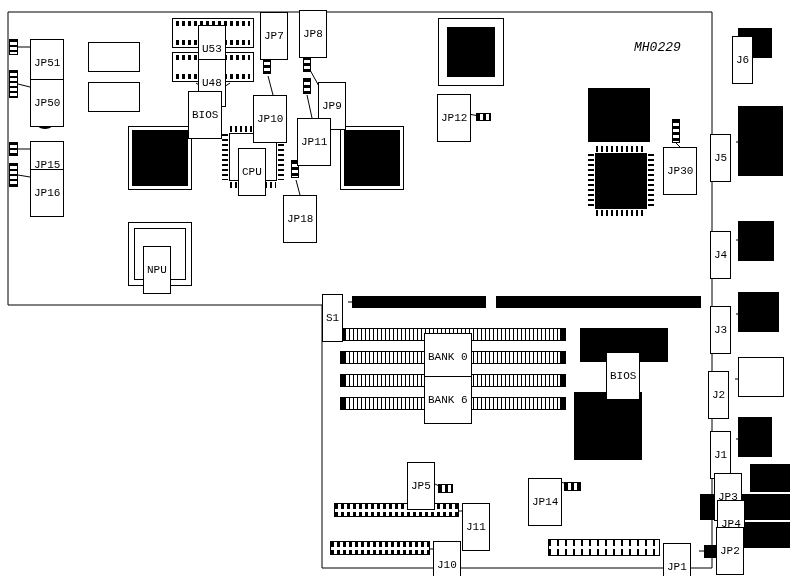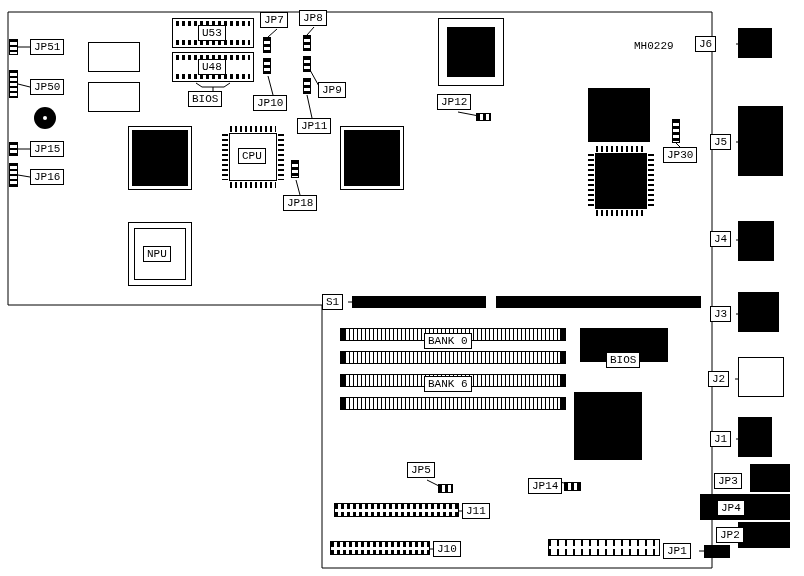--- a/index.html
+++ b/index.html
@@ -1,22 +1,22 @@
 <!DOCTYPE html>
 <html><head>
 <meta charset="utf-8">
 <style>
   * { box-sizing: border-box; margin: 0; padding: 0; }
   body { background: #fff; }
   .stage { position: relative; width: 804px; height: 576px; background: #fff;
            font-family: "Liberation Mono", "DejaVu Sans Mono", monospace; color: #000; overflow: hidden; }
   .overlay { position: absolute; left: 0; top: 0; z-index: 0; }
   .lbl { position: absolute; z-index: 6; border: 1px solid #000; background: #fff;
-         font-size: 11px; line-height: 12px; padding: 1px 3px; white-space: nowrap; text-align: center; }
-  .txt { position: absolute; z-index: 6; font-size: 11px; }
+         font-size: 11px; line-height: 12px; padding: 17px 3px; white-space: nowrap; text-align: center; }
+  .txt { position: absolute; z-index: 6; font-size: 13px; font-style: italic; }
   .black { position: absolute; background: #000; z-index: 2; }
   .outline { position: absolute; border: 1px solid #000; background: #fff; z-index: 2; }
   .econn { position: absolute; z-index: 3; width: 9px; border: 1px solid #000;
            background-image: repeating-linear-gradient(180deg, #000 0 2px, #fff 2px 5px); }
   .jmpv { position: absolute; z-index: 3; width: 8px; border: 1px solid #000;
           background-image: repeating-linear-gradient(180deg, #000 0 3px, #fff 3px 6px); }
   .jmph { position: absolute; z-index: 3; border: 1px solid #000;
           background-image: repeating-linear-gradient(90deg, #000 0 3px, #fff 3px 6px); }
   .dip { position: absolute; z-index: 2; border: 1px solid #000; background: #fff; }
   .dip::before, .dip::after { content: ""; position: absolute; left: 3px; right: 3px; height: 5px;
@@ -144,21 +144,21 @@
     <div class="pt"></div>
     <div class="pb"></div>
     <div class="pl"></div>
     <div class="pr"></div>
     <div class="body dark"></div>
   </div>
   <div class="jmpv" style="left:672px;top:119px;height:24px"></div>
   <div class="lbl" style="left:663px;top:147px">JP30</div>
 
   <div class="black" style="left:738px;top:28px;width:34px;height:30px"></div>
-  <div class="lbl" style="left:695px;top:36px">J6</div>
+  <div class="lbl" style="left:732px;top:36px">J6</div>
   <div class="black" style="left:738px;top:106px;width:45px;height:70px"></div>
   <div class="lbl" style="left:710px;top:134px">J5</div>
   <div class="black" style="left:738px;top:221px;width:36px;height:40px"></div>
   <div class="lbl" style="left:710px;top:231px">J4</div>
   <div class="black" style="left:738px;top:292px;width:41px;height:40px"></div>
   <div class="lbl" style="left:710px;top:306px">J3</div>
   <div class="outline" style="left:738px;top:357px;width:46px;height:40px;z-index:3"></div>
   <div class="lbl" style="left:708px;top:371px">J2</div>
   <div class="black" style="left:738px;top:417px;width:34px;height:40px"></div>
   <div class="lbl" style="left:710px;top:431px">J1</div>

